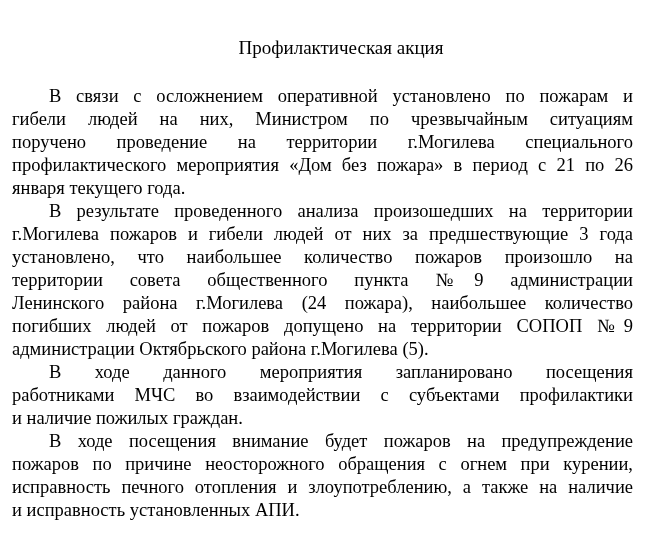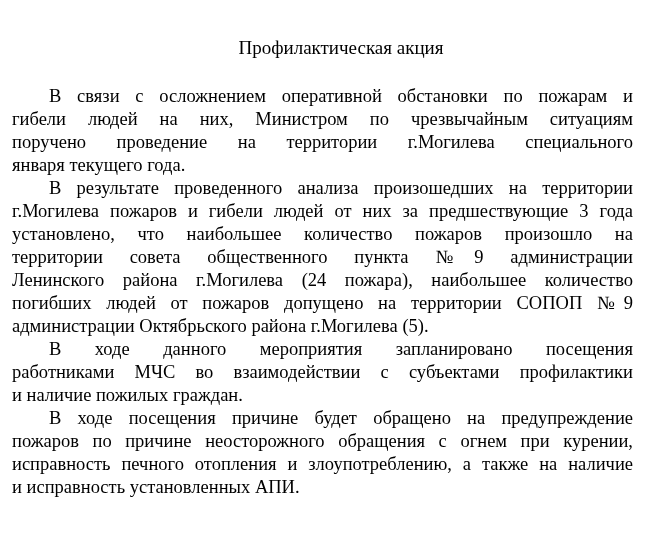--- a/index.html
+++ b/index.html
@@ -48,39 +48,40 @@
     word-spacing: normal;
   }
 </style>
 </head>
 <body>
 
 <div class="page">
   <div class="title">Профилактическая акция</div>
   <div>
       <div class="para">
-        <div class="line first">В связи с осложнением оперативной обстановки по пожарам и</div>
+        <div class="line first">В связи с осложнением оперативной установлено по пожарам и</div>
         <div class="line">гибели людей на них, Министром по чрезвычайным ситуациям</div>
         <div class="line">поручено проведение на территории г.Могилева специального</div>
+        <div class="line">профилактического мероприятия «Дом без пожара» в период с 21 по 26</div>
         <div class="line last">января текущего года.</div>
       </div>
       <div class="para">
         <div class="line first">В результате проведенного анализа произошедших на территории</div>
         <div class="line">г.Могилева пожаров и гибели людей от них за предшествующие 3 года</div>
         <div class="line">установлено, что наибольшее количество пожаров произошло на</div>
         <div class="line">территории совета общественного пункта №9 администрации</div>
         <div class="line">Ленинского района г.Могилева (24 пожара), наибольшее количество</div>
         <div class="line">погибших людей от пожаров допущено на территории СОПОП №9</div>
         <div class="line last">администрации Октябрьского района г.Могилева (5).</div>
       </div>
       <div class="para">
         <div class="line first">В ходе данного мероприятия запланировано посещения</div>
         <div class="line">работниками МЧС во взаимодействии с субъектами профилактики</div>
         <div class="line last">и наличие пожилых граждан.</div>
       </div>
       <div class="para">
-        <div class="line first">В ходе посещения причине будет обращено на предупреждение</div>
+        <div class="line first">В ходе посещения внимание будет пожаров на предупреждение</div>
         <div class="line">пожаров по причине неосторожного обращения с огнем при курении,</div>
         <div class="line">исправность печного отопления и злоупотреблению, а также на наличие</div>
         <div class="line last">и исправность установленных АПИ.</div>
       </div>
     </div>
 </div>
 
 </body></html>

